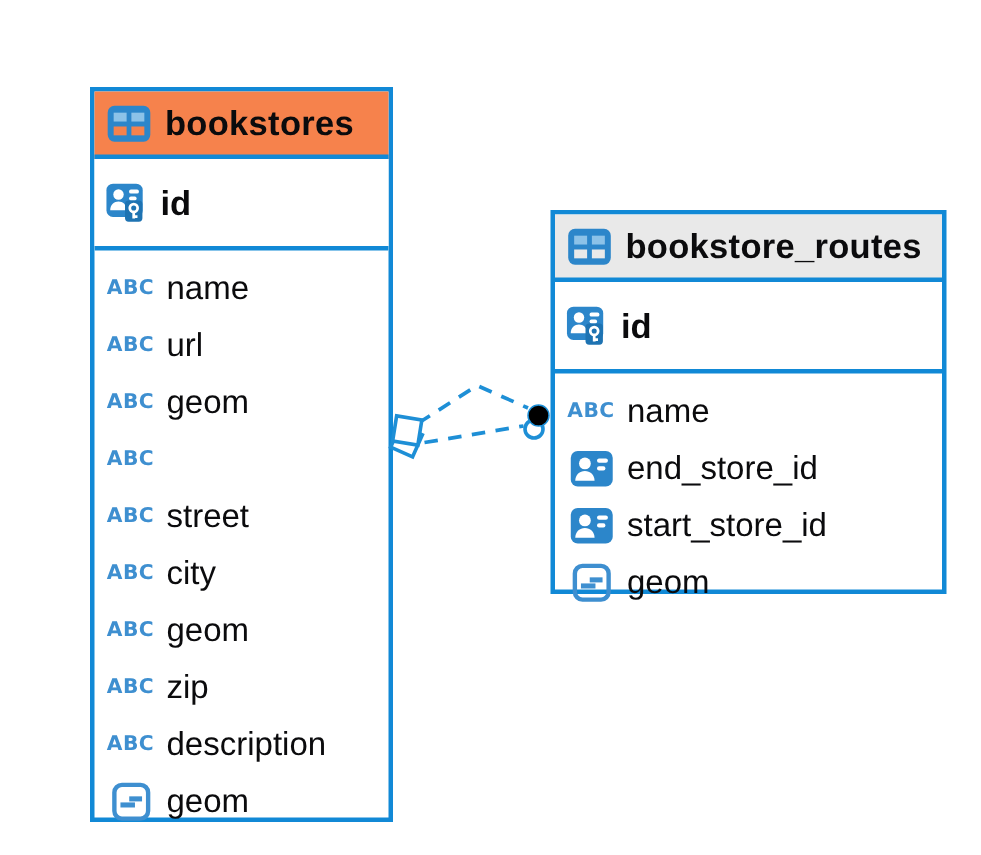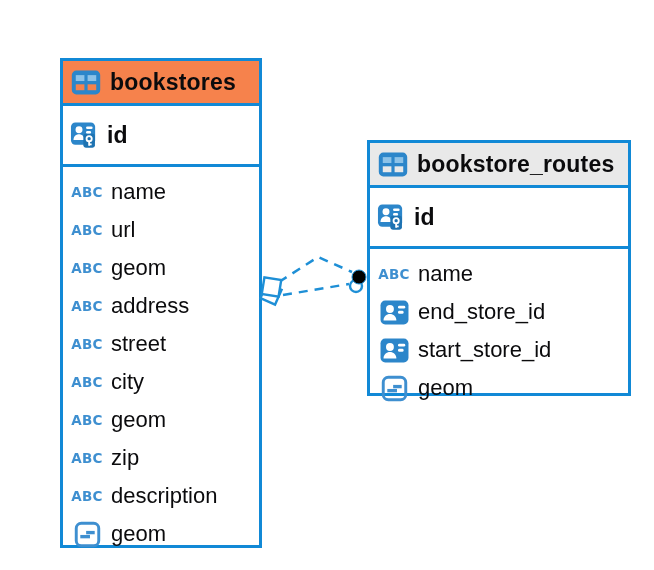--- a/index.html
+++ b/index.html
@@ -111,21 +111,20 @@
       <div class="frow">
         <span class="icon-box">
             <span class="abc">ABC</span>
           </span>
         <span class="fname">geom</span>
       </div>
       <div class="frow">
         <span class="icon-box">
             <span class="abc">ABC</span>
           </span>
-        <span class="fname">address</span>
       </div>
       <div class="frow">
         <span class="icon-box">
             <span class="abc">ABC</span>
           </span>
         <span class="fname">street</span>
       </div>
       <div class="frow">
         <span class="icon-box">
             <span class="abc">ABC</span>

